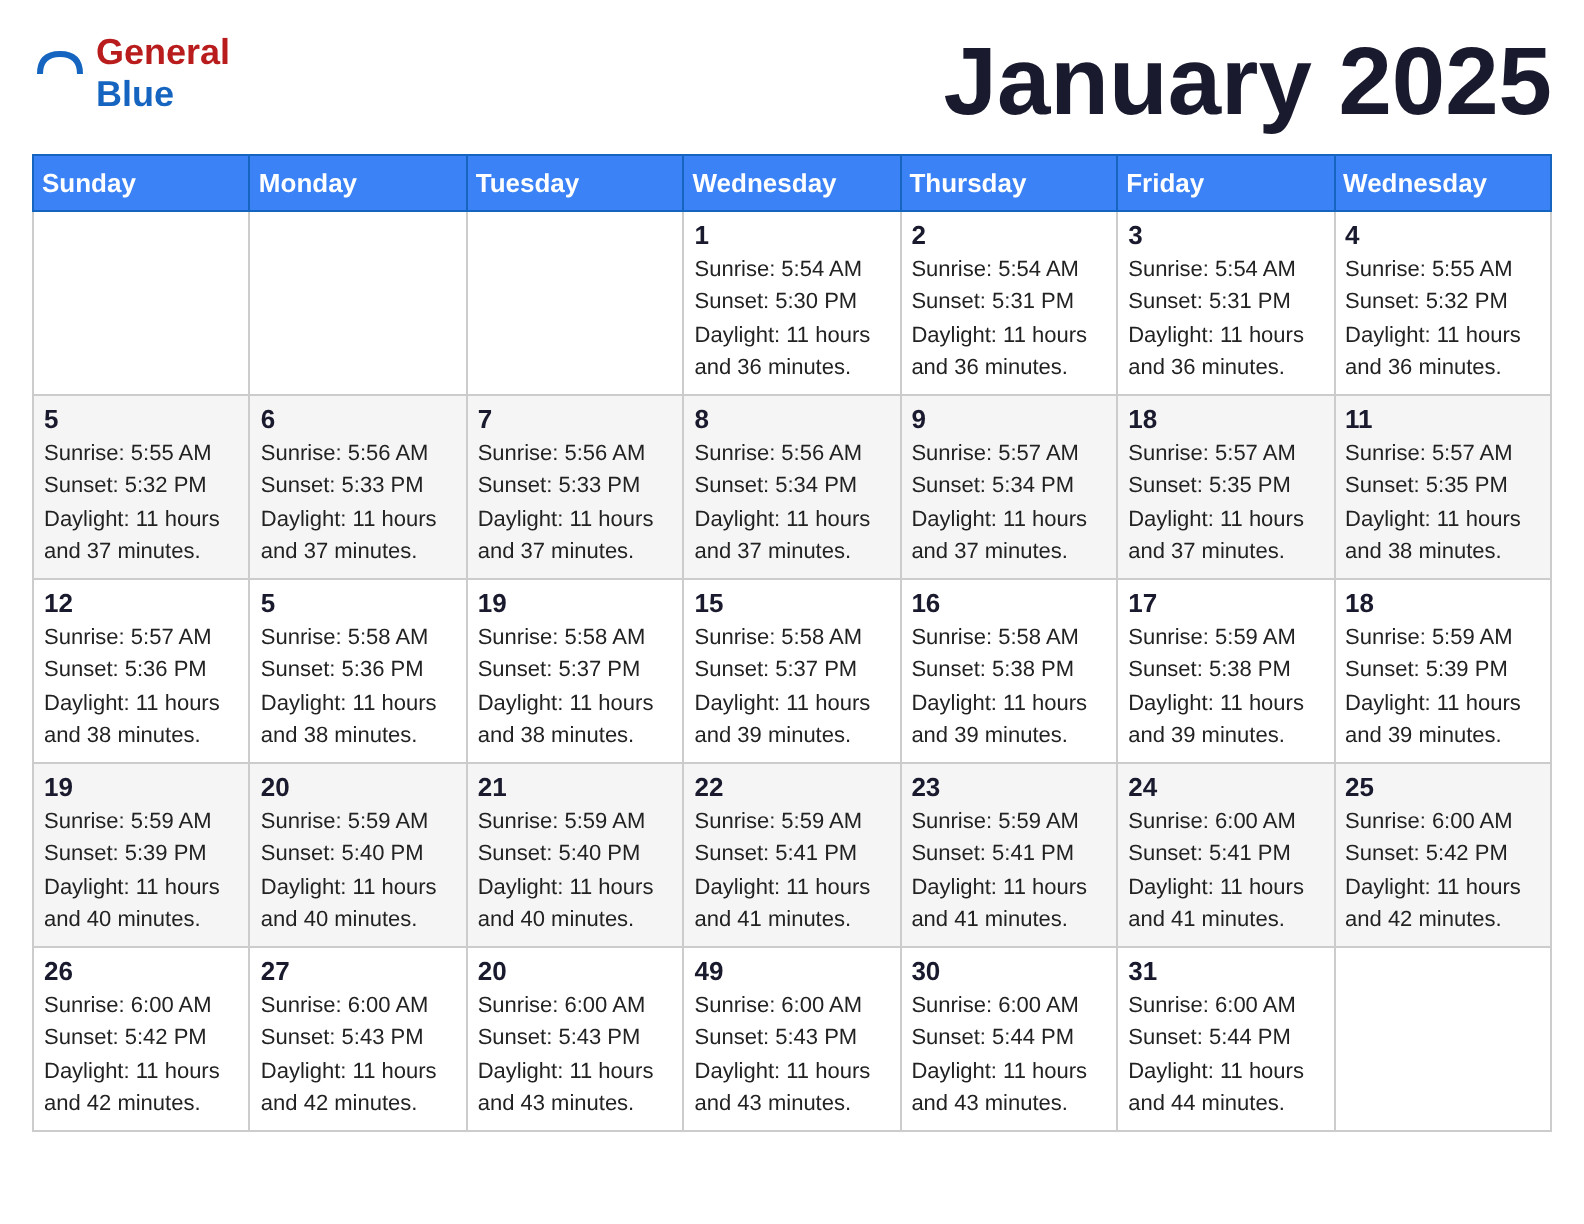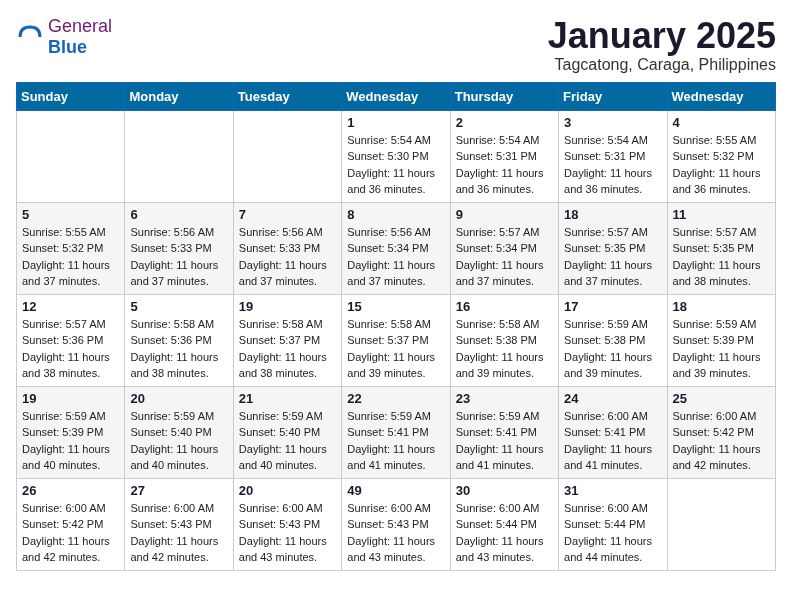--- a/index.html
+++ b/index.html
@@ -22,36 +22,36 @@
     }
     .logo-icon {
       width: 28px;
       height: 28px;
       margin-right: 4px;
     }
     .title-section {
       text-align: right;
     }
     .month-title {
-      font-size: 36px;
+      font-size: 48px;
       font-weight: bold;
       color: #1a1a2e;
       line-height: 1.1;
     }
     .location-title {
       font-size: 16px;
       color: #333;
     }
     .calendar-table {
       width: 100%;
       border-collapse: collapse;
       font-size: 11px;
     }
     .calendar-table th {
-      background-color: #0369a1;
+      background-color: #3b82f6;
       color: #fff;
       padding: 6px 4px;
       text-align: left;
       font-size: 13px;
       font-weight: bold;
       border: 1px solid #1565c0;
     }
     .calendar-table td {
       border: 1px solid #ccc;
       vertical-align: top;
@@ -82,27 +82,26 @@
 <body>
 
 <div class="header">
   <div class="logo">
     <svg class="logo-icon" viewBox="0 0 28 28">
       <path d="M4 14 Q4 4 14 4 Q24 4 24 14" fill="none" stroke="#1565c0" stroke-width="3"></path>
       <path d="M14 4 L20 10 L24 14" fill="#1565c0"></path>
       <path d="M14 4 Q18 8 24 14" fill="#1a1a2e" opacity="0.3"></path>
     </svg>
     <div>
-      <span style="font-size:18px;font-weight:normal;color:#701a75;">General</span><br>
+      <span style="font-size:18px;font-weight:bold;color:#b91c1c;">General</span><br>
       <span style="font-size:18px;font-weight:bold;color:#1565c0;">Blue</span>
     </div>
   </div>
   <div class="title-section">
     <div class="month-title">January 2025</div>
-    <div class="location-title">Tagcatong, Caraga, Philippines</div>
   </div>
 </div>
 
 <table class="calendar-table">
   <thead>
     <tr>
     <th>Sunday</th>
         <th>Monday</th>
         <th>Tuesday</th>
         <th>Wednesday</th>

